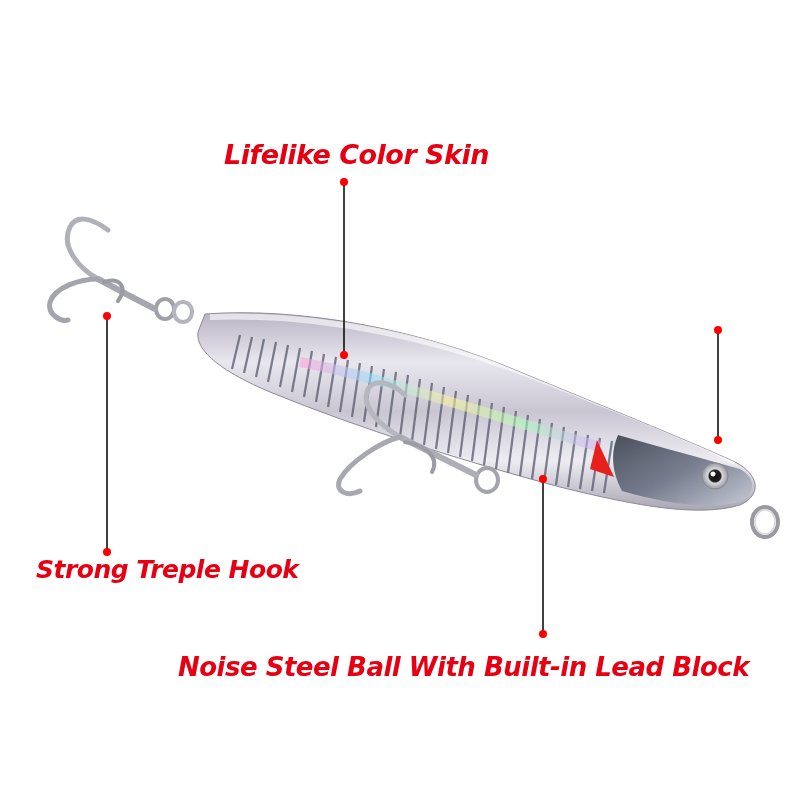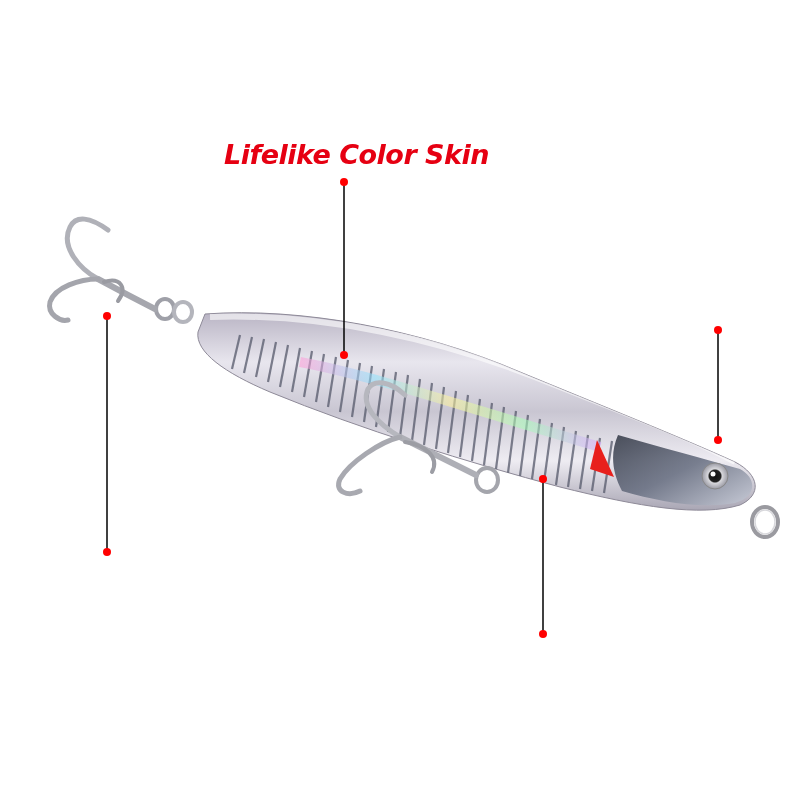--- a/index.html
+++ b/index.html
@@ -153,14 +153,16 @@
     </g>
 
     <g>
       <line x1="543" y1="462" x2="543" y2="617" stroke="#000" stroke-width="1.5"></line>
       <circle cx="543" cy="462" r="4" fill="#ff0000"></circle>
       <circle cx="543" cy="617" r="4" fill="#ff0000"></circle>
     </g>
   </svg>
 
   <div class="label lbl-skin">Lifelike Color Skin</div>
+  <div class="label lbl-hook">Strong Treple Hook</div>
+  <div class="label lbl-ball">Noise Steel Ball With Built-in Lead Block</div>
 
 </div>
 
 </body></html>

